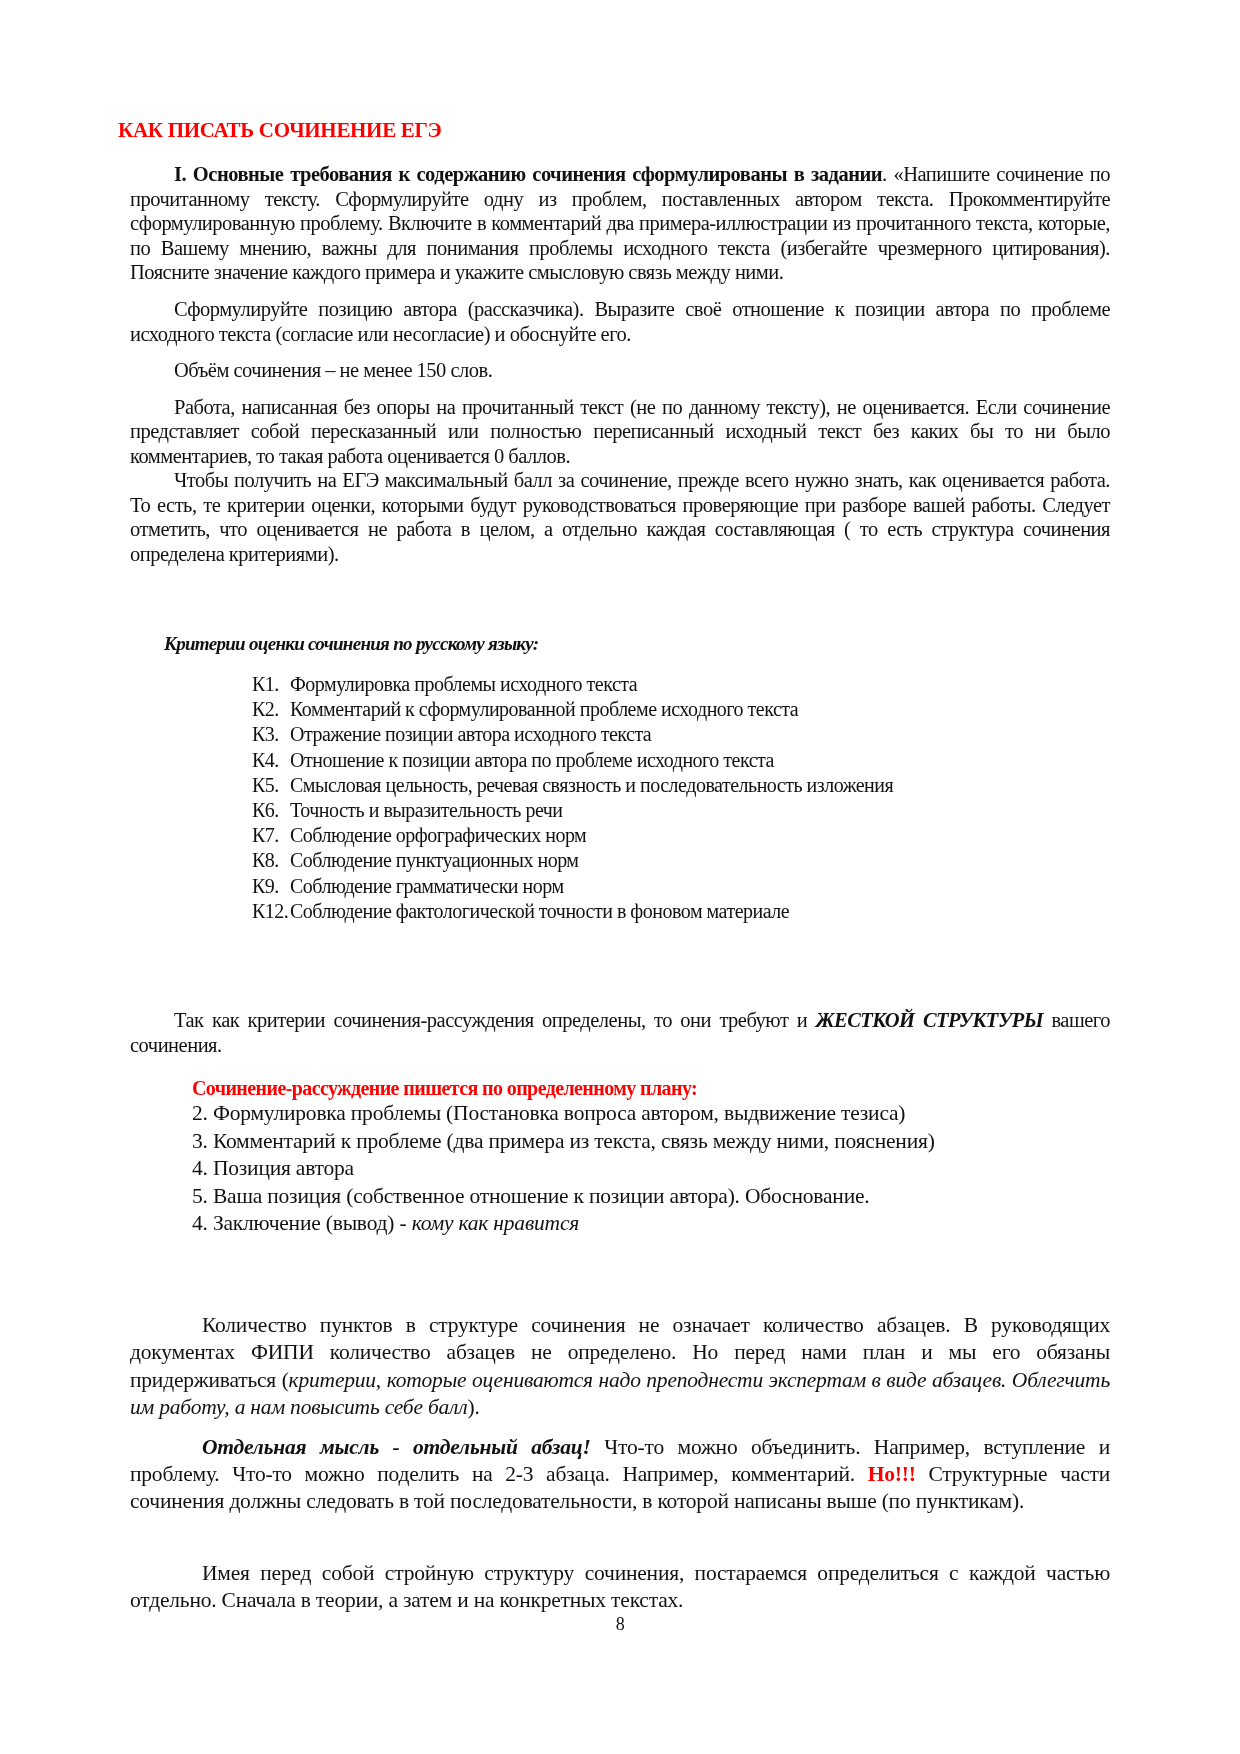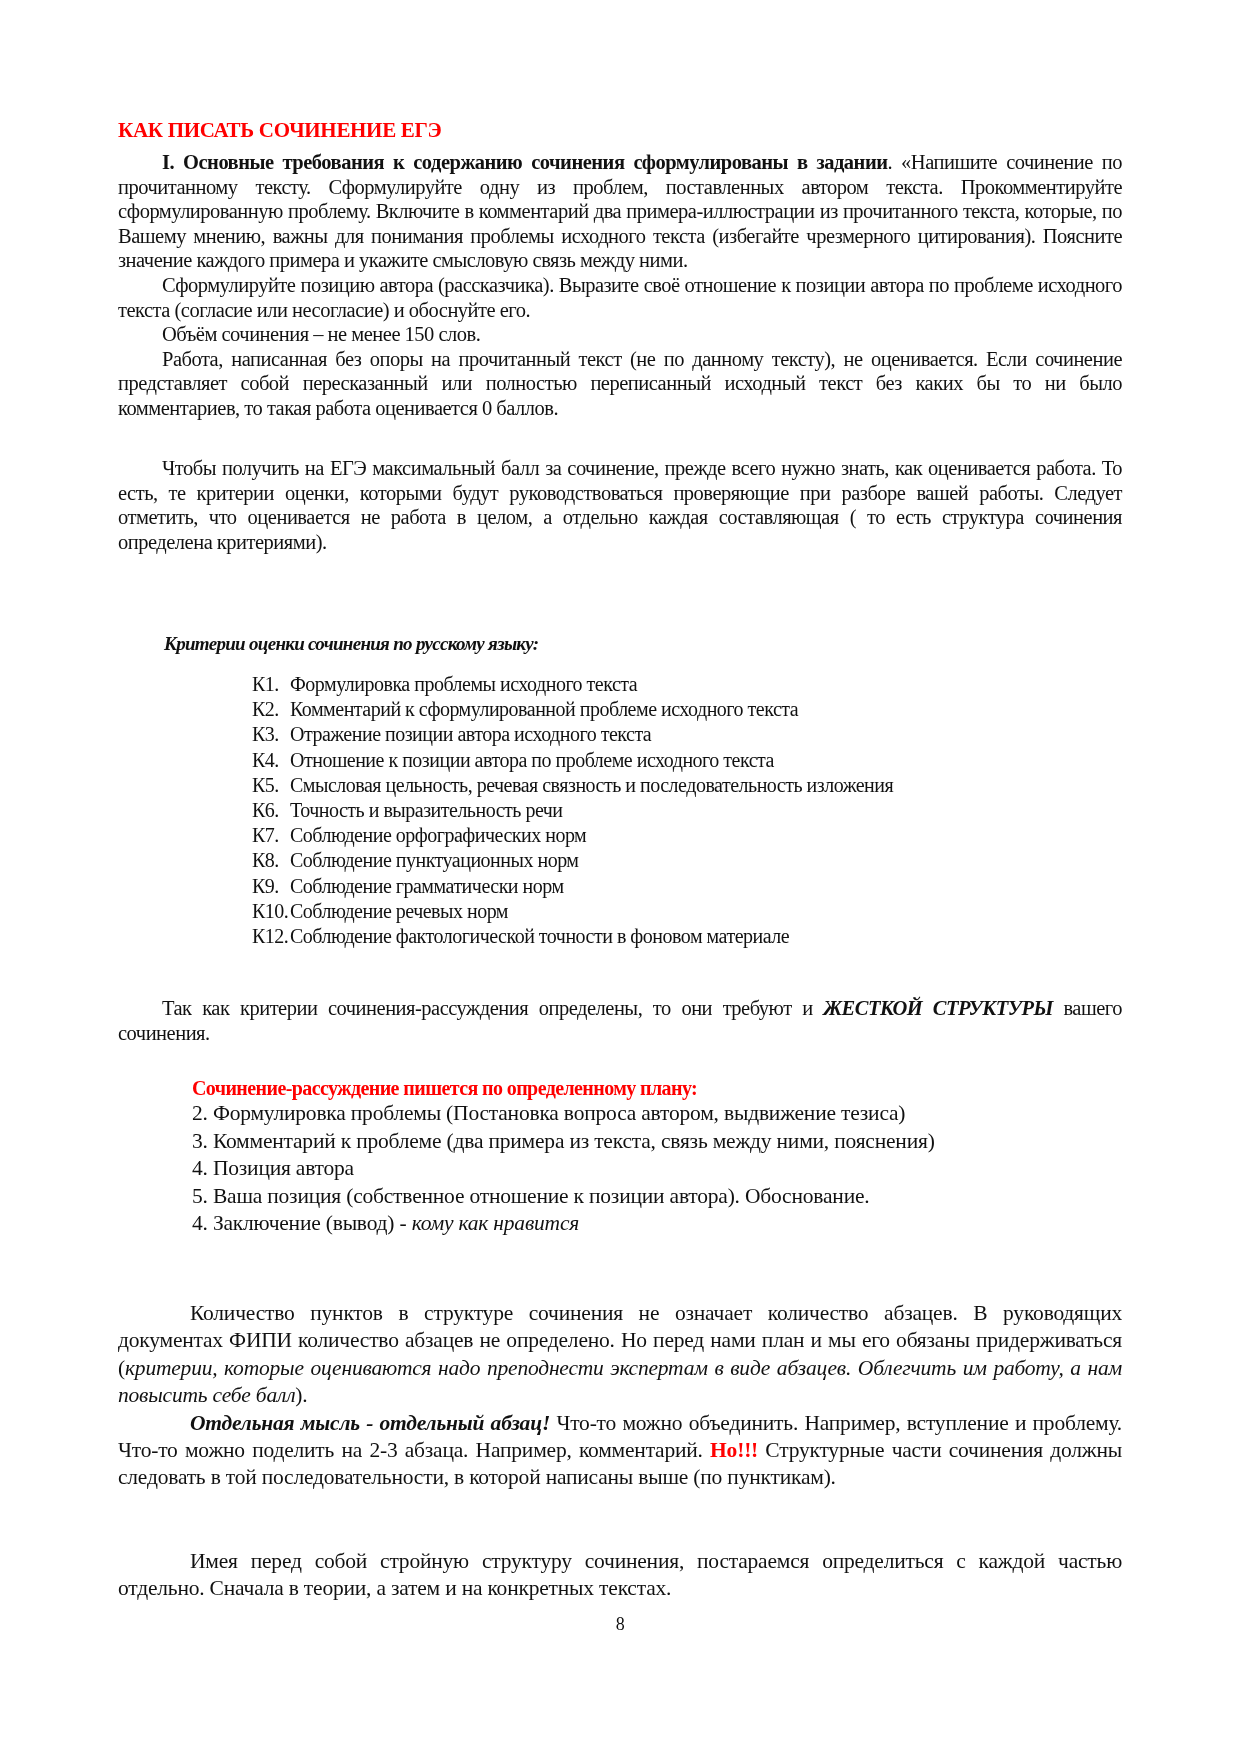--- a/index.html
+++ b/index.html
@@ -6,21 +6,21 @@
   body { width: 1240px; height: 1754px; position: relative; overflow: hidden; color: #111; }
   .page {
     position: absolute; left: 118px; top: 0; width: 1004px;
     font-family: "Liberation Serif", "DejaVu Serif", serif;
     font-size: 20.5px; line-height: 24.6px; letter-spacing: -0.5px;
   }
   .title {
     position: absolute; top: 118px; left: 0; width: 1004px; 
     color: #ff0000; font-weight: bold; font-size: 21px; letter-spacing: -0.3px; font-family: Liberation Serif, serif;
   }
-  p { margin: 0; text-align: justify; }
+  p { margin: 12px; text-align: justify; }
   .ind { text-indent: 44px; }
   .block { position: absolute; left: 0; width: 1004px; }
   .b { font-weight: bold; }
   .i { font-style: italic; }
   .bi { font-weight: bold; font-style: italic; }
   .red { color: #ff0000; }
   .crit-heading { position: absolute; left: 46px; font-weight: bold; font-style: italic; font-size: 19px; letter-spacing: -0.7px; }
   .crit-list { position: absolute; left: 134px; margin: 0; padding: 0; list-style: none; line-height: 25.2px; font-size: 20px; }
   .crit-list li { white-space: nowrap; }
   .crit-code { display: inline-block; min-width: 38px; font-family: Liberation Serif, serif; }
@@ -54,21 +54,20 @@
   <ul class="crit-list" style="top:672px;">
     <li><span class="crit-code">К1.</span><span>Формулировка проблемы исходного текста</span></li>
     <li><span class="crit-code">К2.</span><span>Комментарий к сформулированной проблеме исходного текста</span></li>
     <li><span class="crit-code">К3.</span><span>Отражение позиции автора исходного текста</span></li>
     <li><span class="crit-code">К4.</span><span>Отношение к позиции автора по проблеме исходного текста</span></li>
     <li><span class="crit-code">К5.</span><span>Смысловая цельность, речевая связность и последовательность изложения</span></li>
     <li><span class="crit-code">К6.</span><span>Точность и выразительность речи</span></li>
     <li><span class="crit-code">К7.</span><span>Соблюдение орфографических норм</span></li>
     <li><span class="crit-code">К8.</span><span>Соблюдение пунктуационных норм</span></li>
     <li><span class="crit-code">К9.</span><span>Соблюдение грамматически норм</span></li>
-    <li><span class="crit-code">К10.</span><span>Соблюдение речевых норм</span></li>
     <li><span class="crit-code">К12.</span><span>Соблюдение фактологической точности в фоновом материале</span></li>
   </ul>
 
   <div class="block" style="top:996px;">
     <p class="ind"><span>Так как критерии сочинения-рассуждения определены, то они требуют и </span><span class="bi">ЖЕСТКОЙ СТРУКТУРЫ</span><span> вашего сочинения.</span></p>
   </div>
 
   <div class="plan-heading" style="top:1076px;">Сочинение-рассуждение пишется по определенному плану:</div>
 
   <ul class="plan-list" style="top:1100px;">

